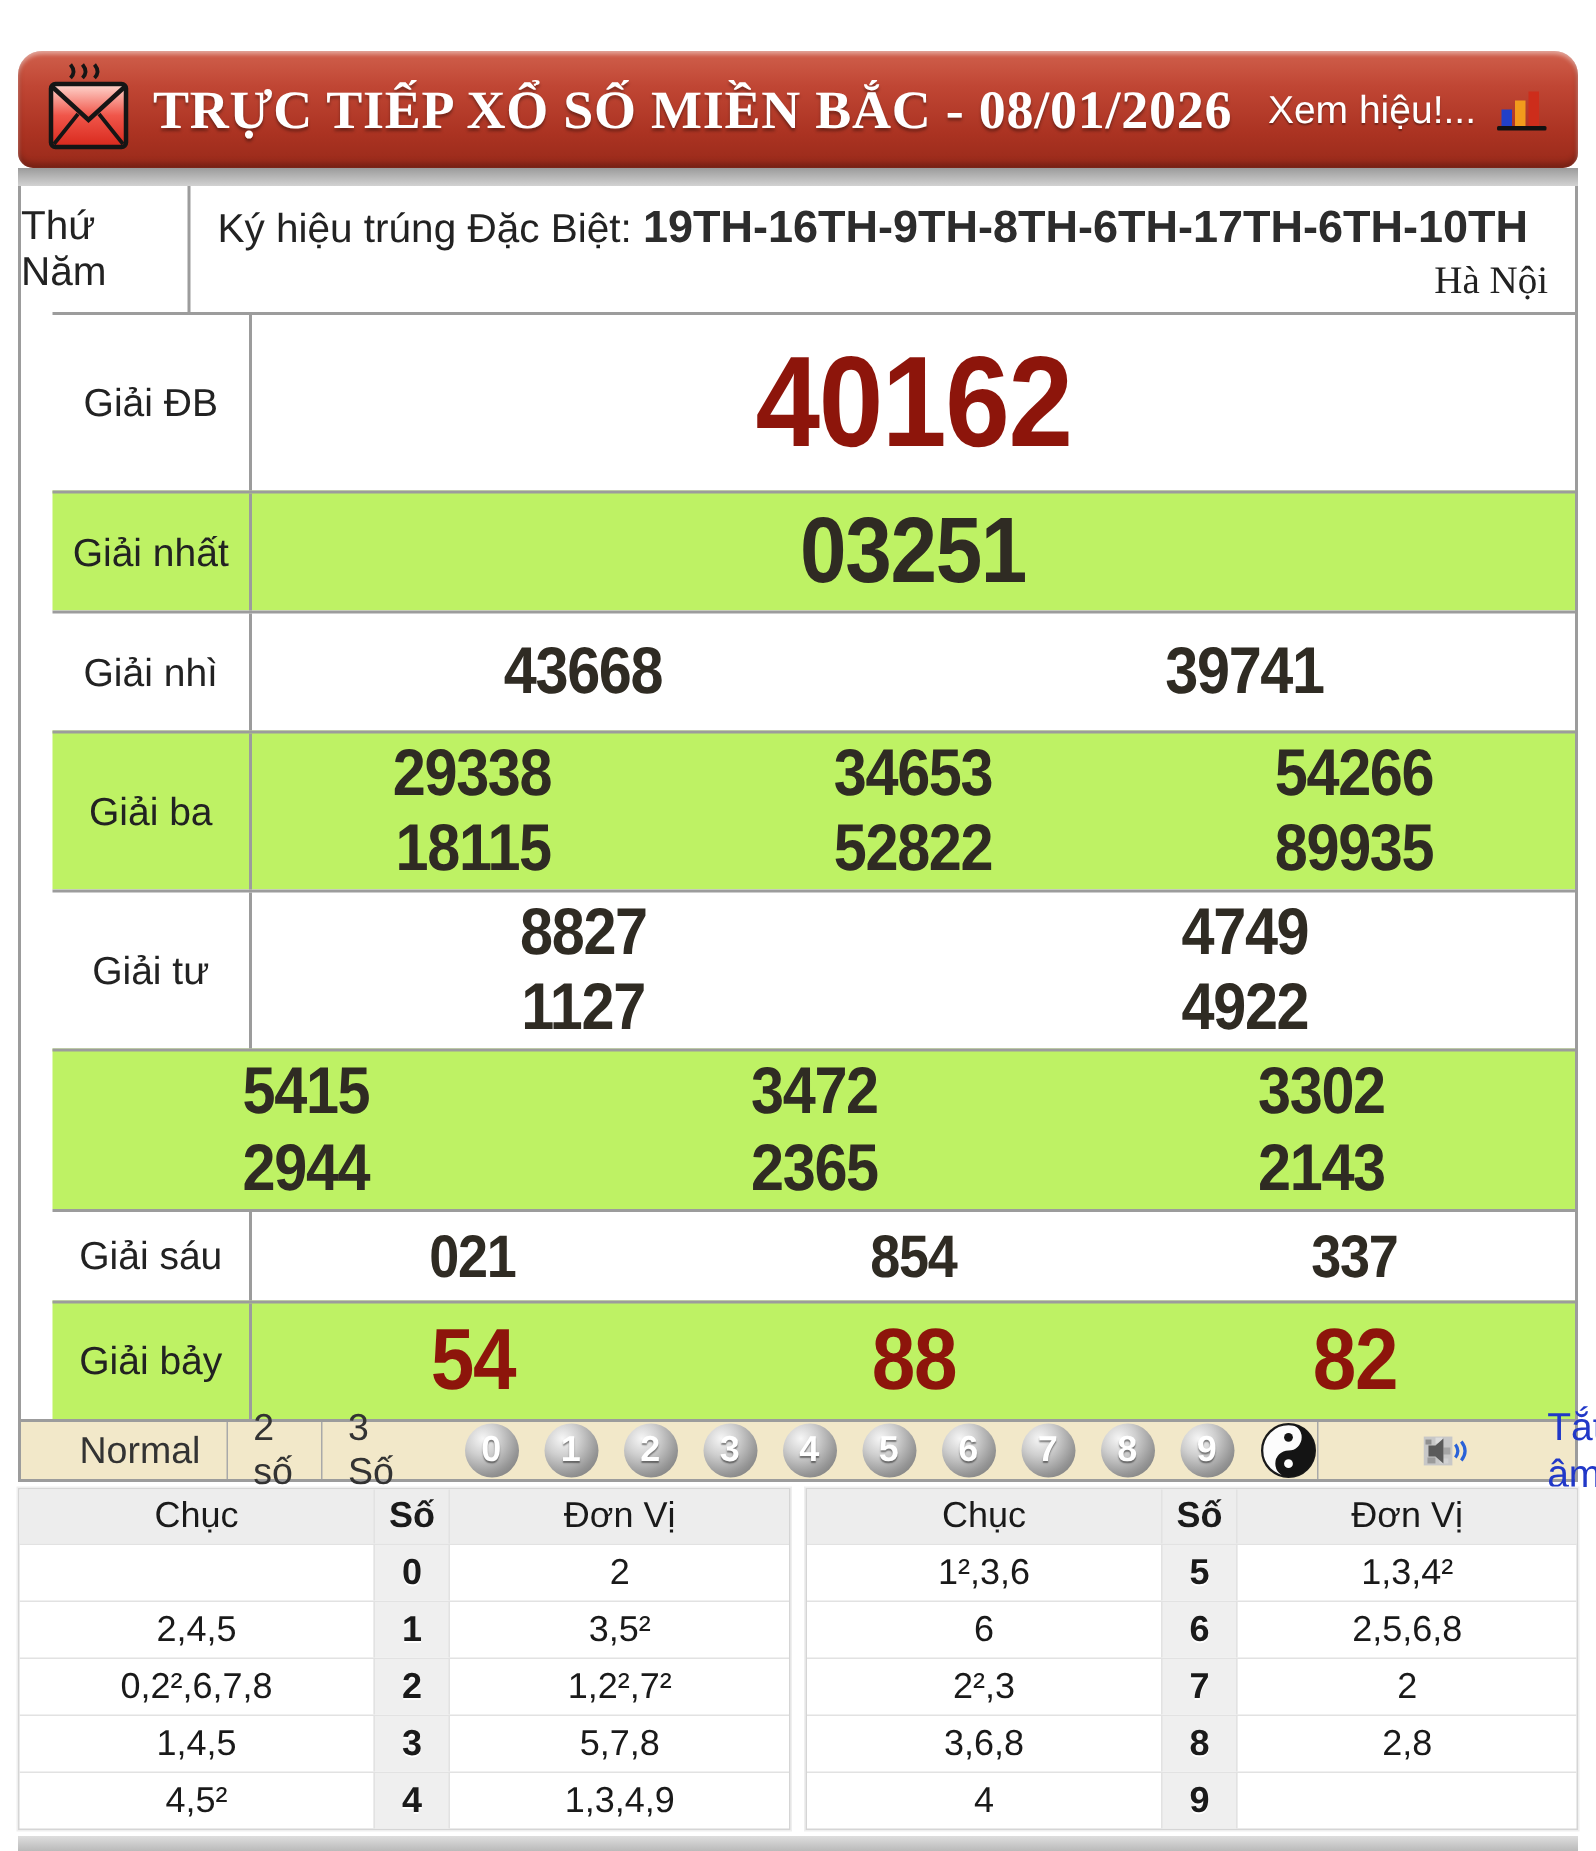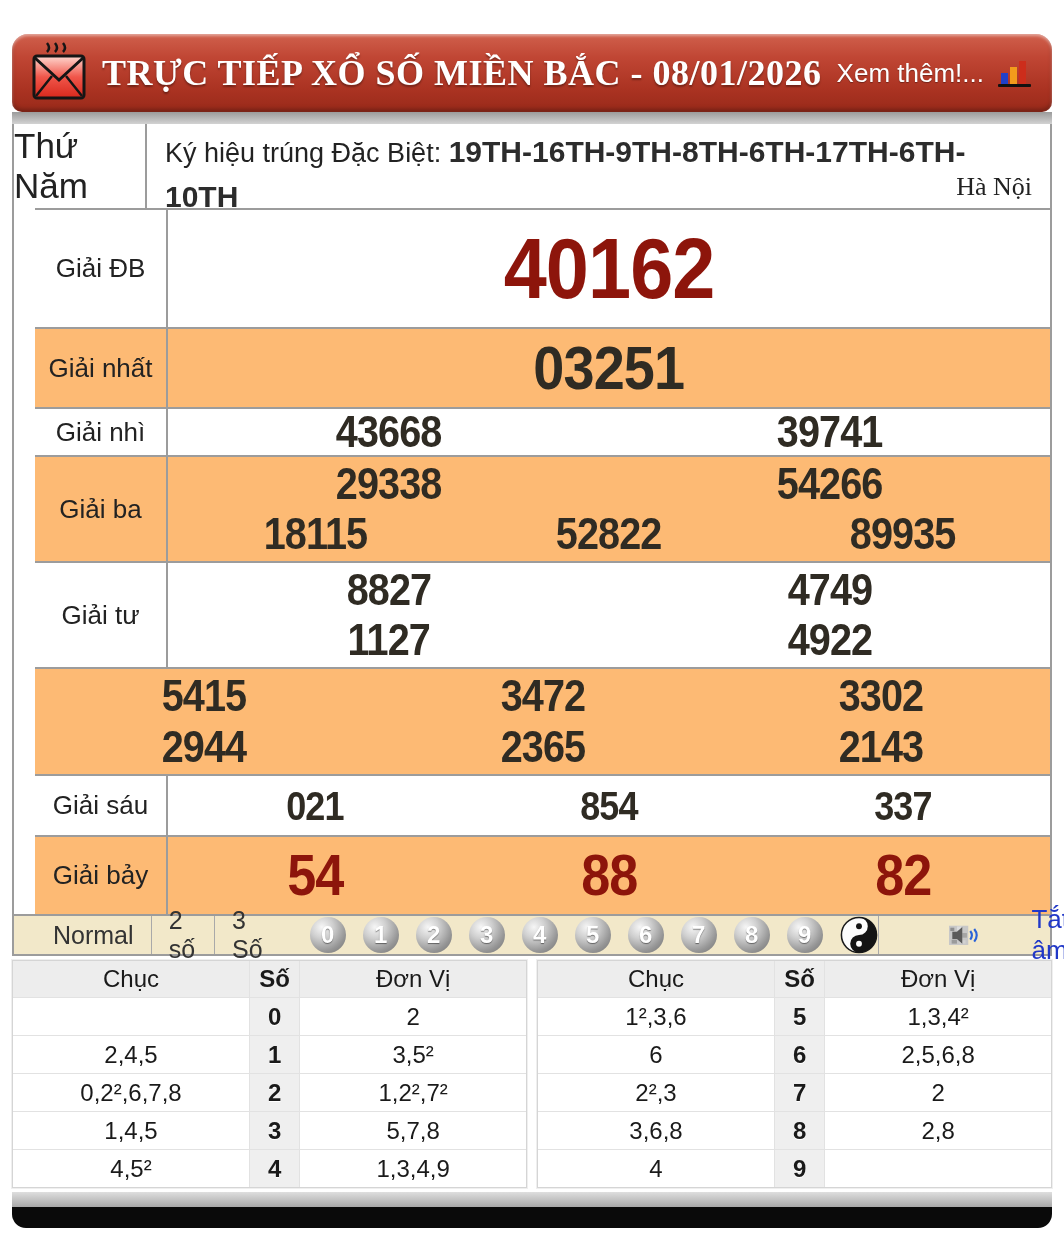--- a/index.html
+++ b/index.html
@@ -26,48 +26,48 @@
   .more { margin-left:auto; display:flex; align-items:center; cursor:pointer; }
   .more-label { color:#fff; font-size:26px; text-shadow:0 1px 1px rgba(0,0,0,.35); }
   .more svg { margin-left:14px; }
 
   .gray-strip { height:12px; background:linear-gradient(#9b9b9b, #d2d2d2); }
 
   
   .main-table { border:2px solid #9c9c9c; border-top:none; background:#fff; }
   .day-row { display:flex; height:84px; background:#fff; }
   .day-label {
-    width:133px; border-right:2px solid #9c9c9c; display:flex;
-    align-items:center; justify-content:center; font-size:35px; color:#222;
+    width:113px; border-right:2px solid #9c9c9c; display:flex;
+    align-items:center; justify-content:center; font-size:27px; color:#222;
   }
   .day-content { flex:1; position:relative; padding:8px 24px 6px 18px; line-height:40px; }
   .sym-label { font-size:27px; color:#222; }
   .sym-value { font-size:30px; font-weight:bold; color:#2c2c2c; }
   .province {
     position:absolute; right:18px; bottom:8px;
     font-family:"Liberation Serif", serif; font-size:26px; color:#222; line-height:26px;
   }
 
   .prize-row { display:flex; border-top:2px solid #9c9c9c; background:#fff;margin-left:21px; }
-  .prize-row.alt { background:#fdba74; }
+  .prize-row.alt { background:#bef264; }
   .prize-label {
     width:133px; border-right:2px solid #9c9c9c; display:flex;
     align-items:center; justify-content:center; font-size:26px; color:#222;
     flex-shrink:0;
   }
   .prize-content { flex:1; display:flex; flex-direction:column; justify-content:space-evenly; }
   .num-line { display:flex; }
   .pcell { flex:1; text-align:center; }
   .num {
     display:inline-block; font-weight:bold; color:#2f2b23;
     letter-spacing:-1px; transform:scaleX(.9); line-height:1.05;
   }
   .s-db   { height:119px; } .s-db .num   { font-size:86px; color:#8d150b; }
   .s-nhat { height:80px;  } .s-nhat .num { font-size:62px; }
-  .s-nhi  { height:48px;  } .s-nhi .num  { font-size:44px; }
+  .s-nhi  { height:80px;  } .s-nhi .num  { font-size:44px; }
   .s-ba   { height:106px; } .s-ba .num   { font-size:44px; }
   .s-tu   { height:106px; } .s-tu .num   { font-size:44px; }
   .s-nam  { height:107px; } .s-nam .num  { font-size:44px; }
   .s-sau  { height:61px;  } .s-sau .num  { font-size:40px; }
   .s-bay  { height:79px;  } .s-bay .num  { font-size:58px; color:#8d150b; }
 
   
   .controlbar {
     height:40px; background:#f2e8c9; border:2px solid #9c9c9c; border-top:none;
     display:flex; align-items:center; padding:0 18px 0 22px;
@@ -120,21 +120,21 @@
             <stop offset="1" stop-color="#d8281c"></stop>
         </linearGradient>
       </defs>
       <path d="M17 10 q4 -4 0 -9 M25 10 q4 -4 0 -9 M33 10 q4 -4 0 -9" stroke="#151515" fill="none" stroke-width="2.5"></path>
       <rect x="4" y="14" width="50" height="42" rx="3" fill="url(#envg)" stroke="#151515" stroke-width="3"></rect>
       <path d="M5 16 L29 38 L53 16" fill="none" stroke="#151515" stroke-width="3"></path>
       <path d="M6 54 L22 34 M52 54 L36 34" fill="none" stroke="#151515" stroke-width="2.5"></path>
     </svg>
     <div class="title">TRỰC TIẾP XỔ SỐ MIỀN BẮC - 08/01/2026</div>
     <div class="more">
-      <span class="more-label">Xem thêm!...</span>
+      <span class="more-label">Xem hiệu!...</span>
       <svg width="34" height="30" viewBox="0 0 34 30">
         <rect x="3" y="15" width="7" height="11" fill="#2140c8"></rect>
         <rect x="12" y="9" width="7" height="17" fill="#f19built018" style="fill:#f29b1c"></rect>
         <rect x="21" y="3" width="7" height="23" fill="#cd2d1b"></rect>
         <rect x="0" y="26" width="33" height="3" rx="1" fill="#111"></rect>
       </svg>
     </div>
   </div>
 
   <div class="gray-strip"></div>
@@ -171,20 +171,21 @@
               <div class="pcell"><span class="num">43668</span></div>
               <div class="pcell"><span class="num">39741</span></div>
             </div>
           </div>
         </div>
         <div class="prize-row s-ba alt">
           <div class="prize-label">Giải ba</div>
           <div class="prize-content">
             <div class="num-line">
               <div class="pcell"><span class="num">29338</span></div>
+              <div class="pcell"><span class="num">34653</span></div>
               <div class="pcell"><span class="num">54266</span></div>
             </div>
             <div class="num-line">
               <div class="pcell"><span class="num">18115</span></div>
               <div class="pcell"><span class="num">52822</span></div>
               <div class="pcell"><span class="num">89935</span></div>
             </div>
           </div>
         </div>
         <div class="prize-row s-tu">

